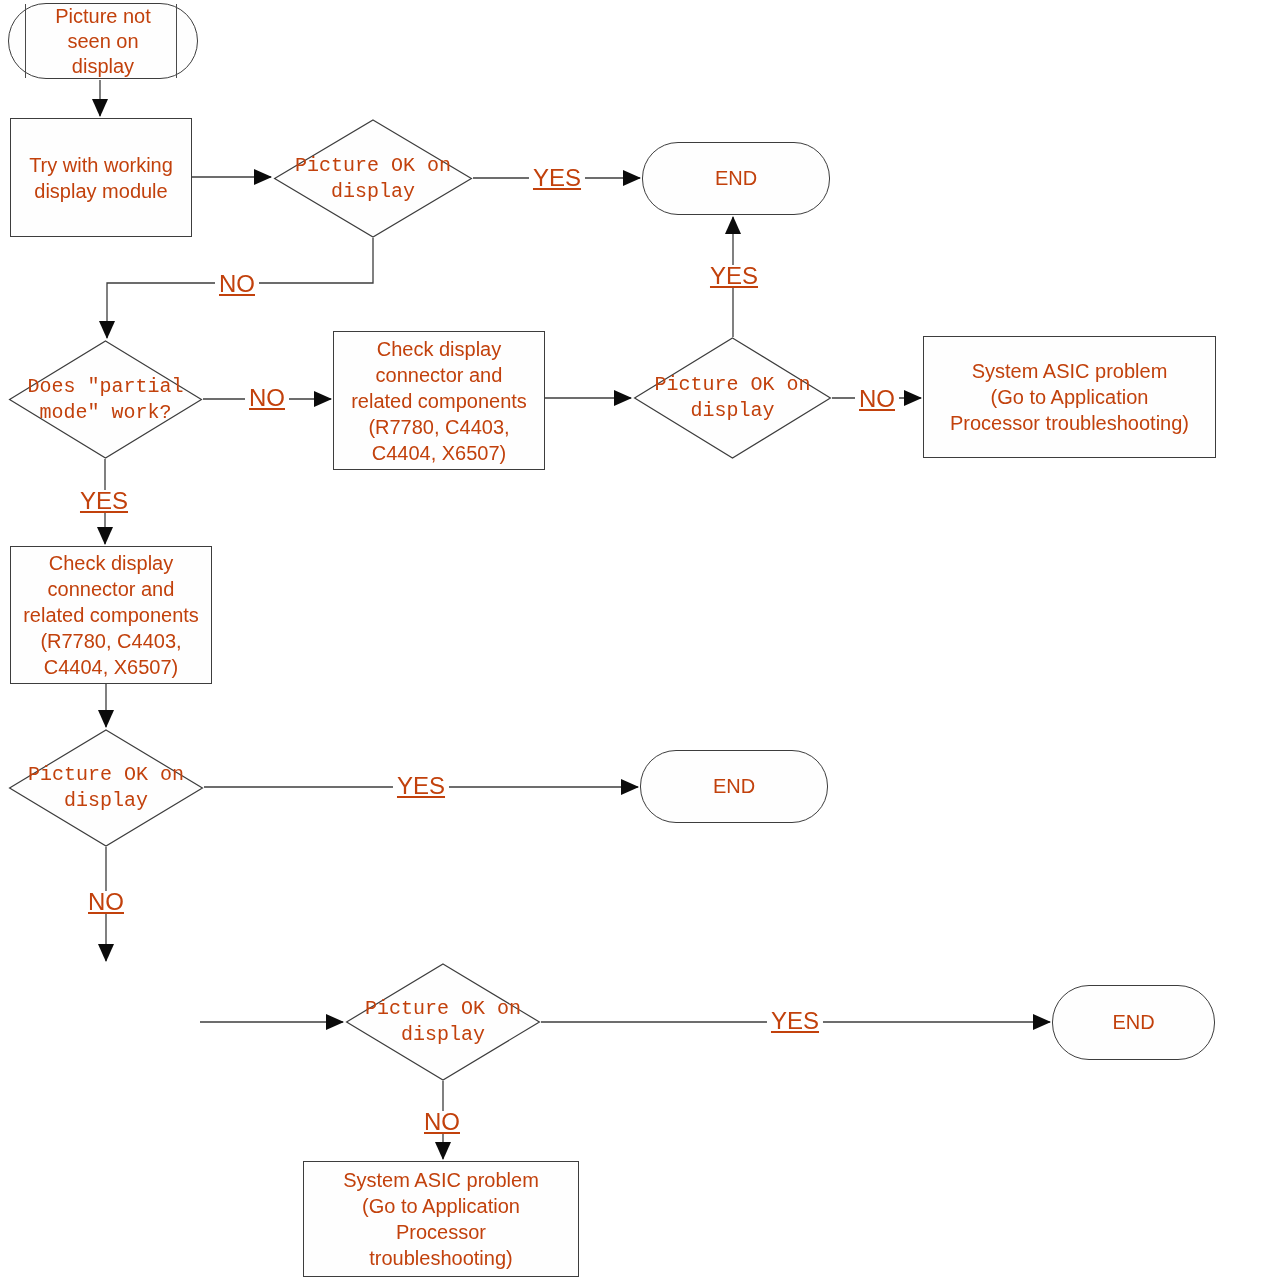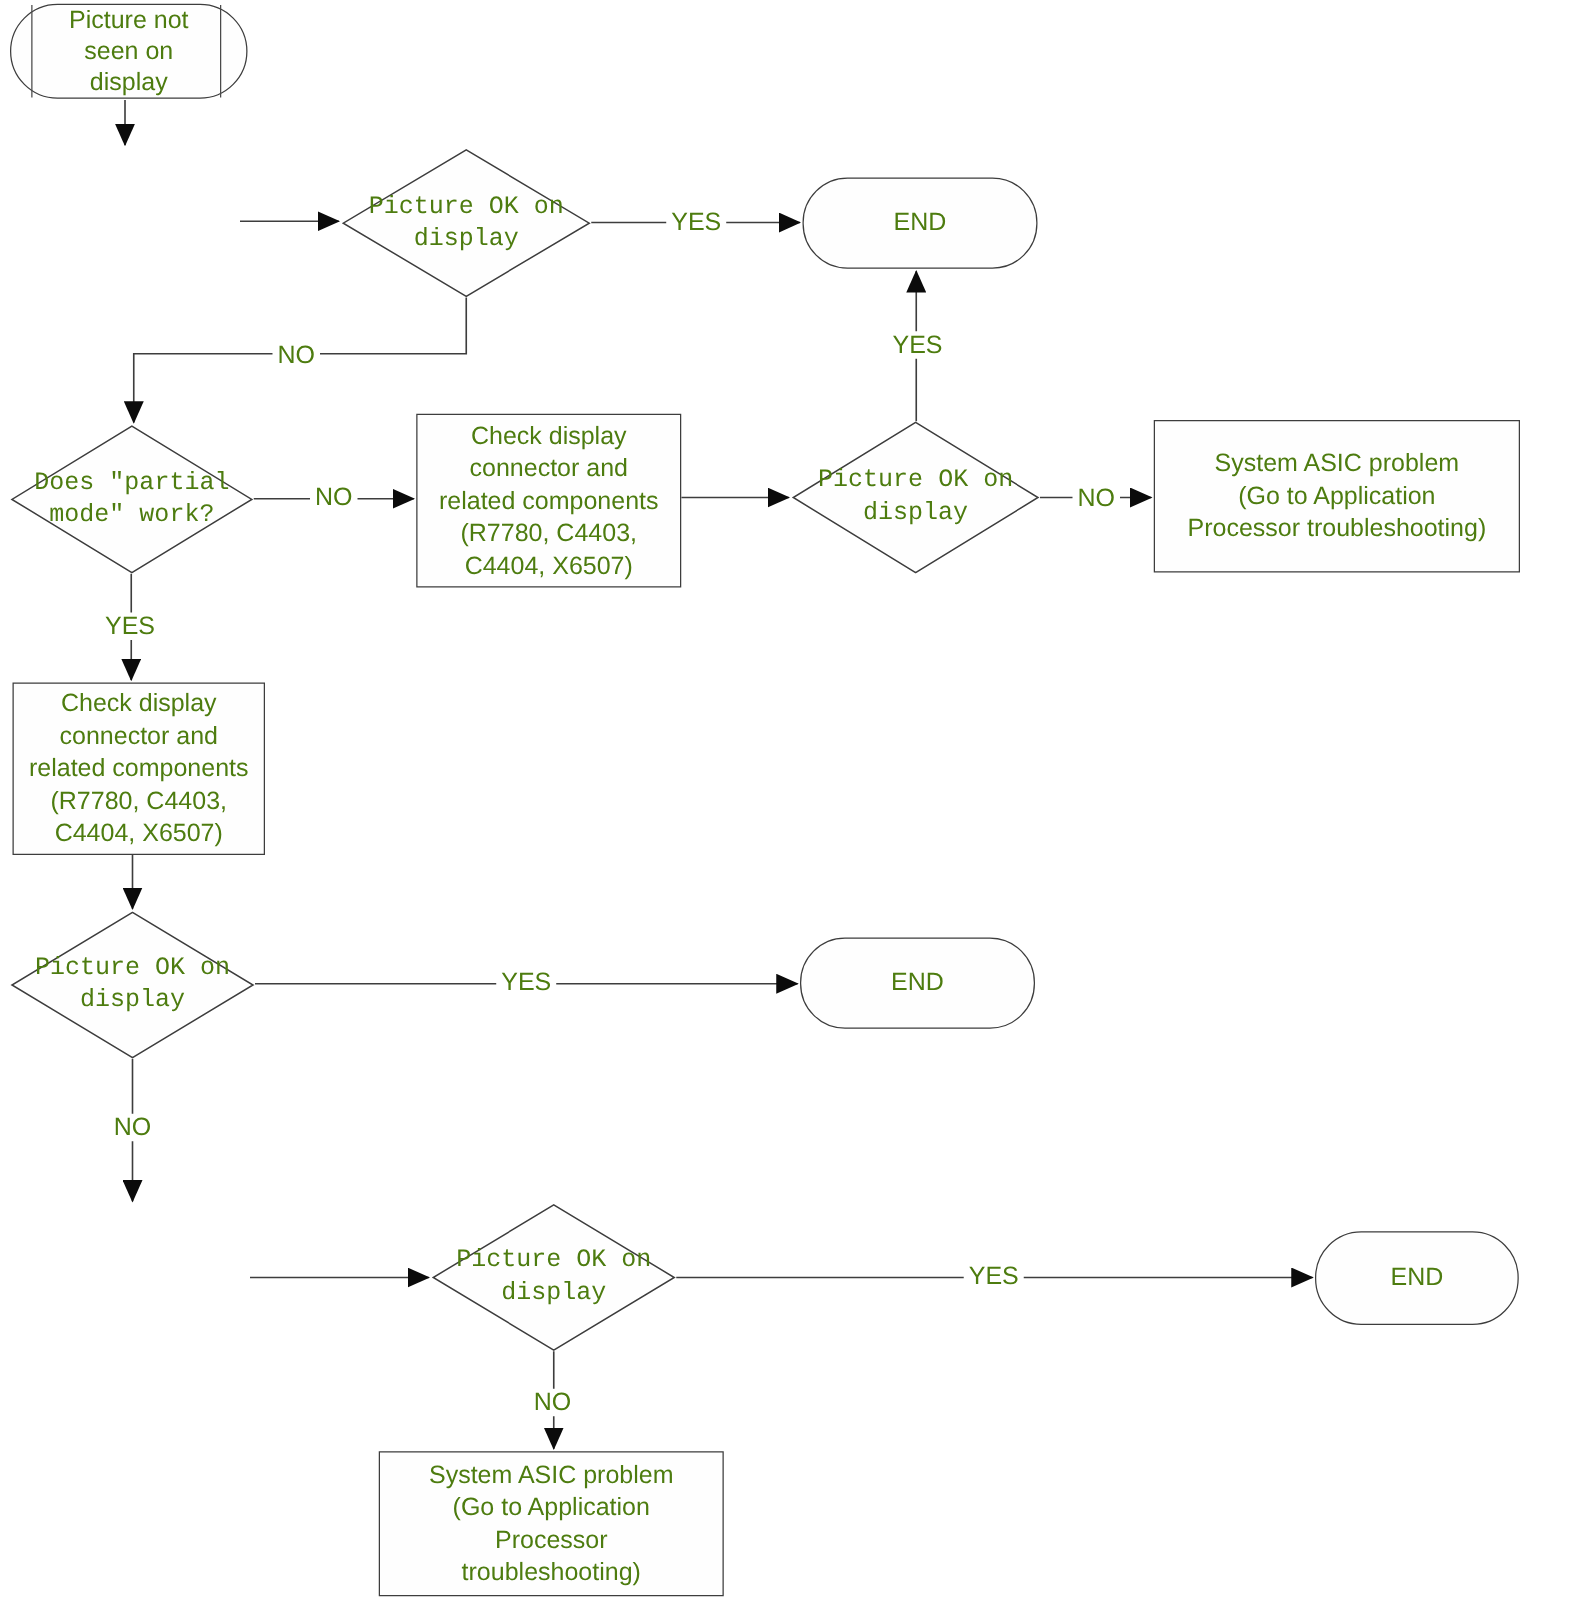--- a/index.html
+++ b/index.html
@@ -2,21 +2,21 @@
 <html><head>
 <meta charset="utf-8">
 <style>
   html, body { margin: 0; padding: 0; background: #ffffff; }
   #canvas {
     position: relative;
     width: 1265px;
     height: 1280px;
     background: #ffffff;
     font-family: "Liberation Sans", "DejaVu Sans", sans-serif;
-    color: #4d7c0f;
+    color: #c2410c;
     overflow: hidden;
   }
   #wires {
     position: absolute;
     left: 0; top: 0;
     width: 1265px; height: 1280px;
     z-index: 1;
   }
   .node {
     position: absolute;
@@ -56,22 +56,23 @@
     stroke: #3d3d3d;
     stroke-width: 1.2;
   }
   .nl { position: relative; z-index: 1; }
   .elabel {
     position: absolute;
     z-index: 3;
     transform: translate(-50%, -50%);
     background: #ffffff;
     padding: 0 4px;
-    font-size: 20px;
+    font-size: 24px;
     line-height: 22px;
+    text-decoration: underline;
   }
 </style>
 </head>
 <body>
 
 <div id="canvas">
 
   <svg id="wires" viewBox="0 0 1265 1280" xmlns="http://www.w3.org/2000/svg">
     <defs>
       <marker id="ah" markerUnits="userSpaceOnUse" markerWidth="18" markerHeight="16" refX="17" refY="8" orient="auto">
@@ -98,20 +99,24 @@
   </svg>
 
   <div class="node terminal" style="left:8px; top:3px; width:190px; height:76px; border-radius:38px;">
     <i class="cap" style="left:16px;"></i>
     <i class="cap" style="right:20px;"></i>
     <span class="nl">Picture not
 seen on
 display</span>
   </div>
 
+  <div class="node process" style="left:10px; top:118px; width:182px; height:119px;">
+    <span class="nl">Try with working
+display  module</span>
+  </div>
 
   <div class="node decision" style="left:273px; top:119px; width:200px; height:119px;">
     <svg class="dshape" viewBox="0 0 100 100" preserveAspectRatio="none">
       <polygon points="50,0.8 99.2,50 50,99.2 0.8,50" vector-effect="non-scaling-stroke"></polygon>
     </svg>
     <span class="nl">Picture OK on
 display</span>
   </div>
 
   <div class="node terminal" style="left:642px; top:142px; width:188px; height:73px; border-radius:36px;">

